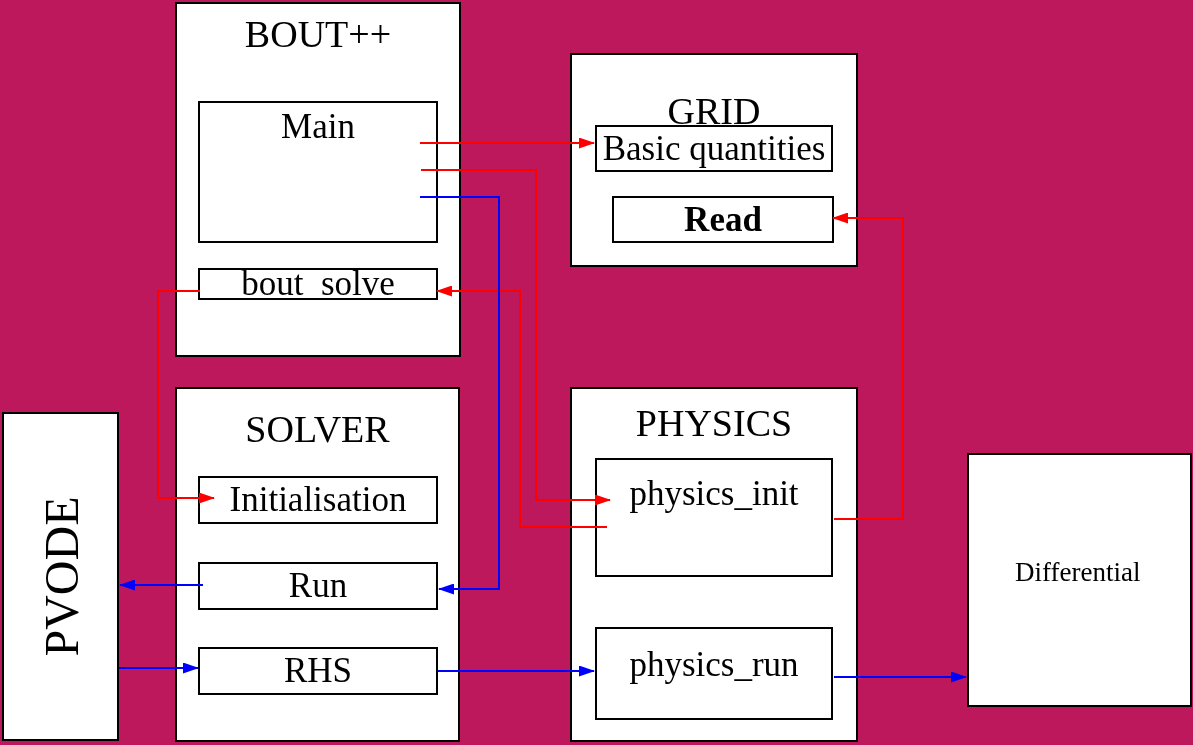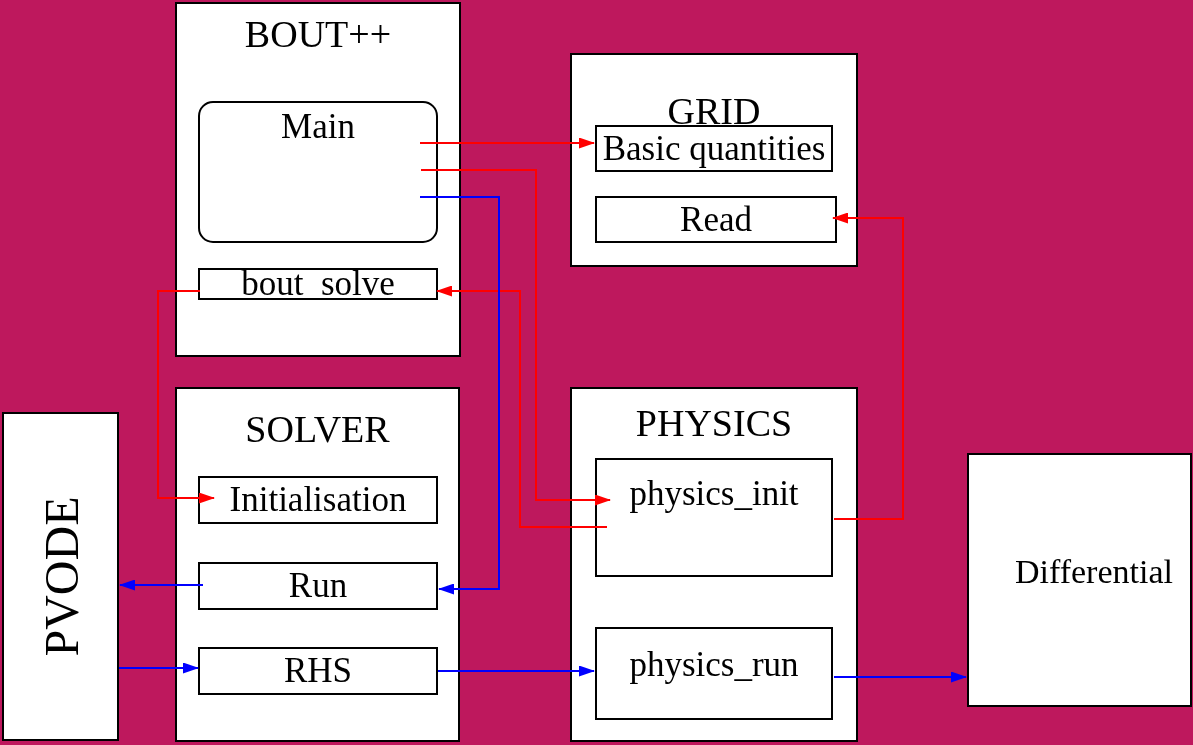--- a/index.html
+++ b/index.html
@@ -53,54 +53,54 @@
     transform: rotate(-90deg);
     font-size: 48px;
     white-space: nowrap;
   }
   #diff-box {
     display: flex;
     flex-direction: column;
     justify-content: center;
     padding-left: 46px;
     padding-bottom: 16px;
-    font-size: 34px;
+    font-size: 27px;
     line-height: 48px;
   }
   #arrow-layer {
     position: absolute;
     left: 0;
     top: 0;
     width: 1193px;
     height: 745px;
     pointer-events: none;
   }
 </style>
 </head>
 <body>
 
 <div id="canvas">
 
   <div class="box outer" id="bout-box" style="left:175px; top:2px; width:286px; height:355px;">
     <div class="title" style="top:8px;">BOUT++</div>
   </div>
-  <div class="box leaf top-align" id="main-box" style="left:198px; top:101px; width:240px; height:142px; padding-top:4px;border-radius:15px;">
+  <div class="box leaf top-align" id="main-box" style="left:198px; top:101px; width:240px; height:142px; padding-top:4px;">
     <span>Main</span>
   </div>
   <div class="box leaf" id="bout-solve-box" style="left:198px; top:268px; width:240px; height:32px;">
     <span>bout_solve</span>
   </div>
 
   <div class="box outer" id="grid-box" style="left:570px; top:53px; width:288px; height:214px;">
     <div class="title" style="top:25px;margin-top:9px;">GRID</div>
   </div>
   <div class="box leaf" id="basic-quantities-box" style="left:595px; top:125px; width:238px; height:47px;font-family:Liberation Serif, serif;">
     <span>Basic quantities</span>
   </div>
-  <div class="box leaf" id="read-box" style="left:595px; top:196px; width:242px; height:47px;">
+  <div class="box leaf" id="read-box" style="left:612px; top:196px; width:222px; height:47px;font-weight:bold;">
     <span>Read</span>
   </div>
 
   <div class="box outer" id="solver-box" style="left:175px; top:387px; width:285px; height:355px;">
     <div class="title" style="top:18px;">SOLVER</div>
   </div>
   <div class="box leaf" id="initialisation-box" style="left:198px; top:476px; width:240px; height:48px;">
     <span>Initialisation</span>
   </div>
   <div class="box leaf" id="run-box" style="left:198px; top:562px; width:240px; height:48px;">

